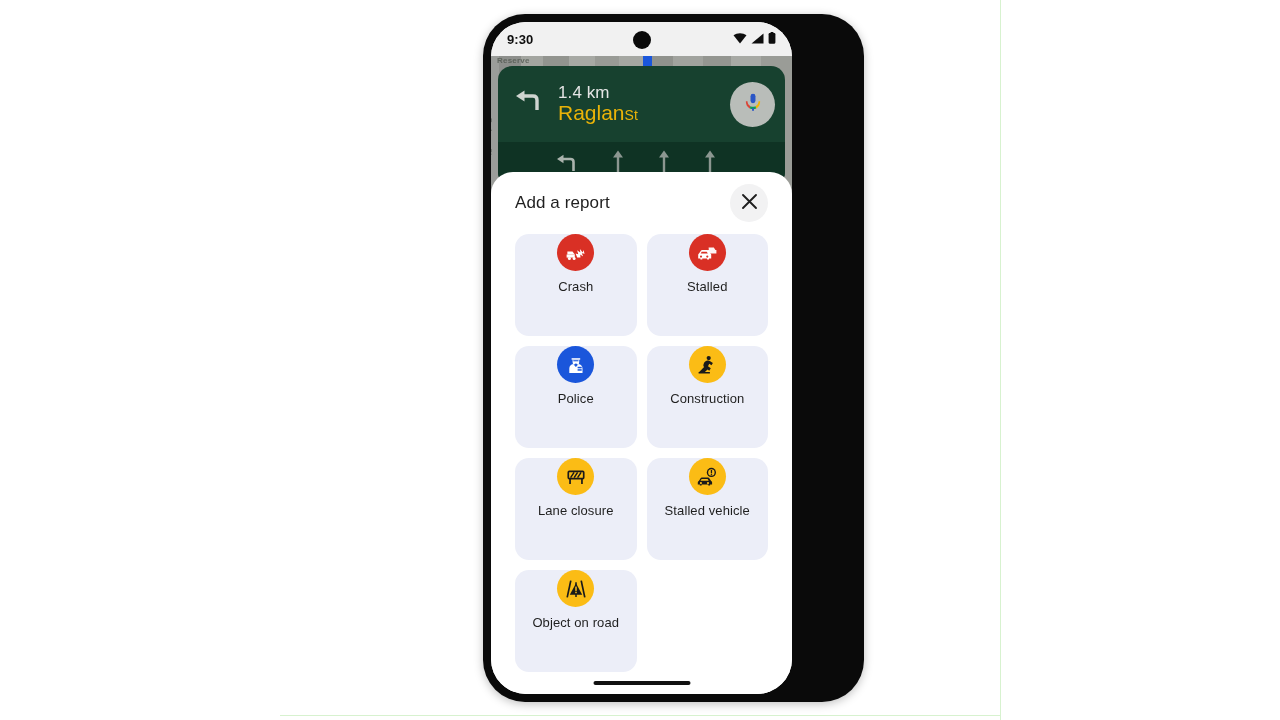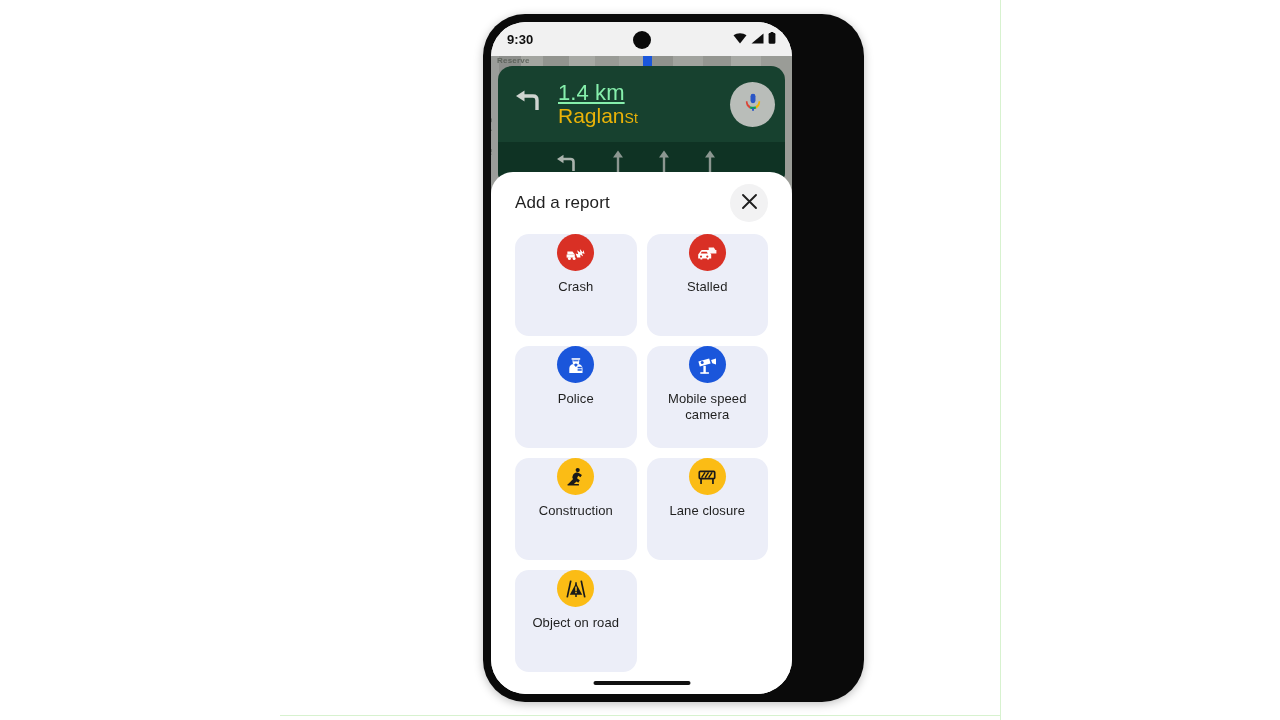--- a/index.html
+++ b/index.html
@@ -103,23 +103,22 @@
   }
   #nav-top {
     position: relative;
     height: 76px;
     display: flex; align-items: center;
     padding: 0 8px 0 14px;
   }
   #nav-turn-icon { flex: 0 0 auto; margin-right: 12px; }
   #nav-text { flex: 1 1 auto; line-height: 1.05; }
   #nav-distance {
-    font-size: 22px; color: #86efac; font-weight: 500;
+    font-size: 17px; color: #e5e5e5; font-weight: 500;
     letter-spacing: .1px;
-    text-decoration: underline;
   }
   #nav-street {
     font-size: 21px; color: #eab308; font-weight: 400;
     margin-top: 1px; white-space: nowrap;
   }
   #nav-street .suffix { font-size: 14px; }
   #mic-button {
     flex: 0 0 auto;
     width: 45px; height: 45px;
     background: #b9bdb9;
@@ -335,32 +334,20 @@
               <rect x="9.3" y="7.2" width="5.2" height="1.1" fill="#1a56db"></rect>
               <path d="M5.3 20 v-4.6 c0-2.2 1.7-3.9 3.9-4.3 l2.7 2.8 2.7-2.8 c2.2 .4 3.9 2.1 3.9 4.3 V20 z" fill="#fff"></path>
               <path d="M10 11.3 l1.9 2 l1.9-2 l-1.9-.7 z" fill="#1a56db"></path>
               <rect x="13.6" y="13.8" width="4.1" height="1.5" fill="#1a56db"></rect>
               <rect x="13.6" y="16.2" width="4.1" height="1.5" fill="#1a56db"></rect>
             </svg>
           </span>
           <span class="tile-label">Police</span>
         </div>
 
-        <div class="report-tile">
-          <span class="tile-icon" style="background:#1a56db">
-            <svg width="24" height="24" viewBox="0 0 24 24">
-              <path d="M3.4 8.6 L14.2 5.6 L15.6 10.4 L4.8 13.4 Z" fill="#fff"></path>
-              <circle cx="7.2" cy="9.6" r="1.5" fill="#1a56db"></circle>
-              <path d="M16.1 6.9 L21 5.5 L21 11.4 L17.3 10.3 Z" fill="#fff"></path>
-              <path d="M8.4 12.8 h2.4 v7.4 h-2.4 z" fill="#fff"></path>
-              <path d="M5.3 19.2 h8.6 v1.6 h-8.6 z" fill="#fff"></path>
-            </svg>
-          </span>
-          <span class="tile-label">Mobile speed camera</span>
-        </div>
 
         <div class="report-tile">
           <span class="tile-icon" style="background:#fbbc15">
             <svg width="24" height="24" viewBox="0 0 24 24">
               <circle cx="13.7" cy="5.1" r="2.1" fill="#1a1a1a"></circle>
               <path d="M9.4 9.2 c1.6-1.6 4-2.1 5.8-1 l2.7 1.7 -1.4 2.3 -2.3-1.4 -1.2 2.4 2.8 2.1 -1.5 2.5 -5.2-3.8 c-1-.8 -1.1-2.3 .3-4.8 z" fill="#1a1a1a"></path>
               <path d="M4.2 19 L10.6 12.6 L13.8 15.3 L9.9 19 Z" fill="#1a1a1a"></path>
               <path d="M3.6 19 h11.3 v1.5 h-11.3 z" fill="#1a1a1a"></path>
             </svg>
           </span>
@@ -372,20 +359,35 @@
             <svg width="24" height="24" viewBox="0 0 24 24">
               <rect x="4.3" y="6.4" width="15.4" height="7.2" rx="1" fill="none" stroke="#1a1a1a" stroke-width="1.7"></rect>
               <path d="M6.6 12.6 L10.1 7.4 M10.1 12.6 L13.6 7.4 M13.6 12.6 L17.1 7.4" stroke="#1a1a1a" stroke-width="1.5"></path>
               <rect x="5.2" y="13.6" width="1.7" height="5.4" fill="#1a1a1a"></rect>
               <rect x="17.1" y="13.6" width="1.7" height="5.4" fill="#1a1a1a"></rect>
             </svg>
           </span>
           <span class="tile-label">Lane closure</span>
         </div>
 
+        <div class="report-tile">
+          <span class="tile-icon" style="background:#fbbc15">
+            <svg width="24" height="24" viewBox="0 0 24 24">
+              <circle cx="16.4" cy="7.4" r="4.6" fill="#1a1a1a"></circle>
+              <circle cx="16.4" cy="7.4" r="3.2" fill="#fbbc15"></circle>
+              <rect x="15.8" y="5" width="1.3" height="3" fill="#1a1a1a"></rect>
+              <rect x="15.8" y="8.6" width="1.3" height="1.3" fill="#1a1a1a"></rect>
+              <path d="M2.8 17.3 c0-.6 .4-1.1 1-1.3 l1.8-2.8 c.3-.4 .7-.6 1.2-.6 h6.3 c.5 0 .9 .2 1.2 .6 l1.8 2.8 c.6 .2 1 .7 1 1.3 v2.2 h-2 v1 h-1.8 v-1 h-6.7 v1 h-1.8 v-1 h-2 z" fill="#1a1a1a"></path>
+              <circle cx="5.9" cy="18.1" r="1.1" fill="#fbbc15"></circle>
+              <circle cx="13" cy="18.1" r="1.1" fill="#fbbc15"></circle>
+              <path d="M5.5 15.8 l1.1-1.9 h6 l1.1 1.9 z" fill="#fbbc15"></path>
+            </svg>
+          </span>
+          <span class="tile-label">Stalled vehicle</span>
+        </div>
 
         <div class="report-tile">
           <span class="tile-icon" style="background:#fbbc15">
             <svg width="24" height="24" viewBox="0 0 24 24">
               <path d="M6.8 3.6 L3.2 20.4" stroke="#1a1a1a" stroke-width="1.7"></path>
               <path d="M17.2 3.6 L20.8 20.4" stroke="#1a1a1a" stroke-width="1.7"></path>
               <path d="M12 5.2 L12 8.4 M12 11 L12 14.2 M12 16.8 L12 20" stroke="#1a1a1a" stroke-width="1.5"></path>
               <path d="M12 6.2 L18.2 17.8 H5.8 Z" fill="#1a1a1a"></path>
               <rect x="11.25" y="9.6" width="1.5" height="4.3" fill="#fbbc15"></rect>
               <rect x="11.25" y="14.7" width="1.5" height="1.5" fill="#fbbc15"></rect>

